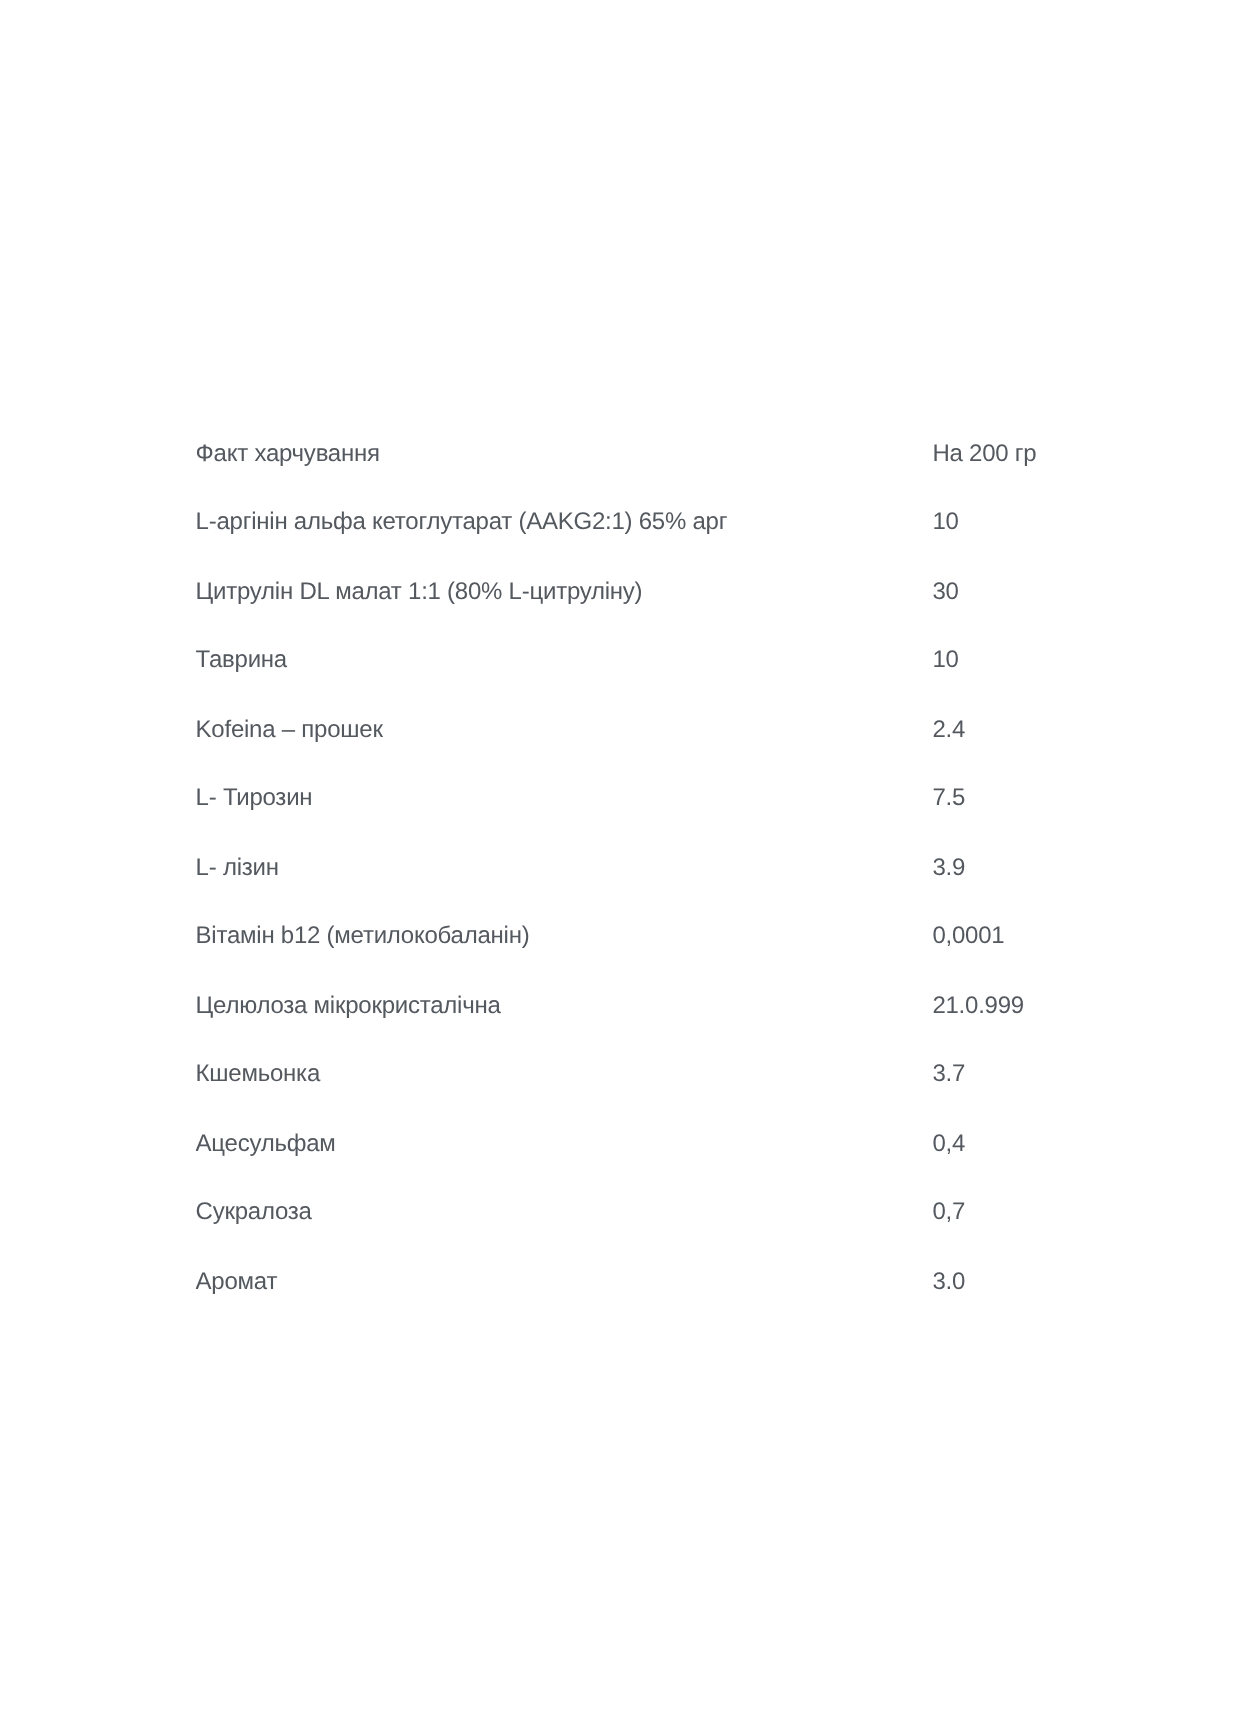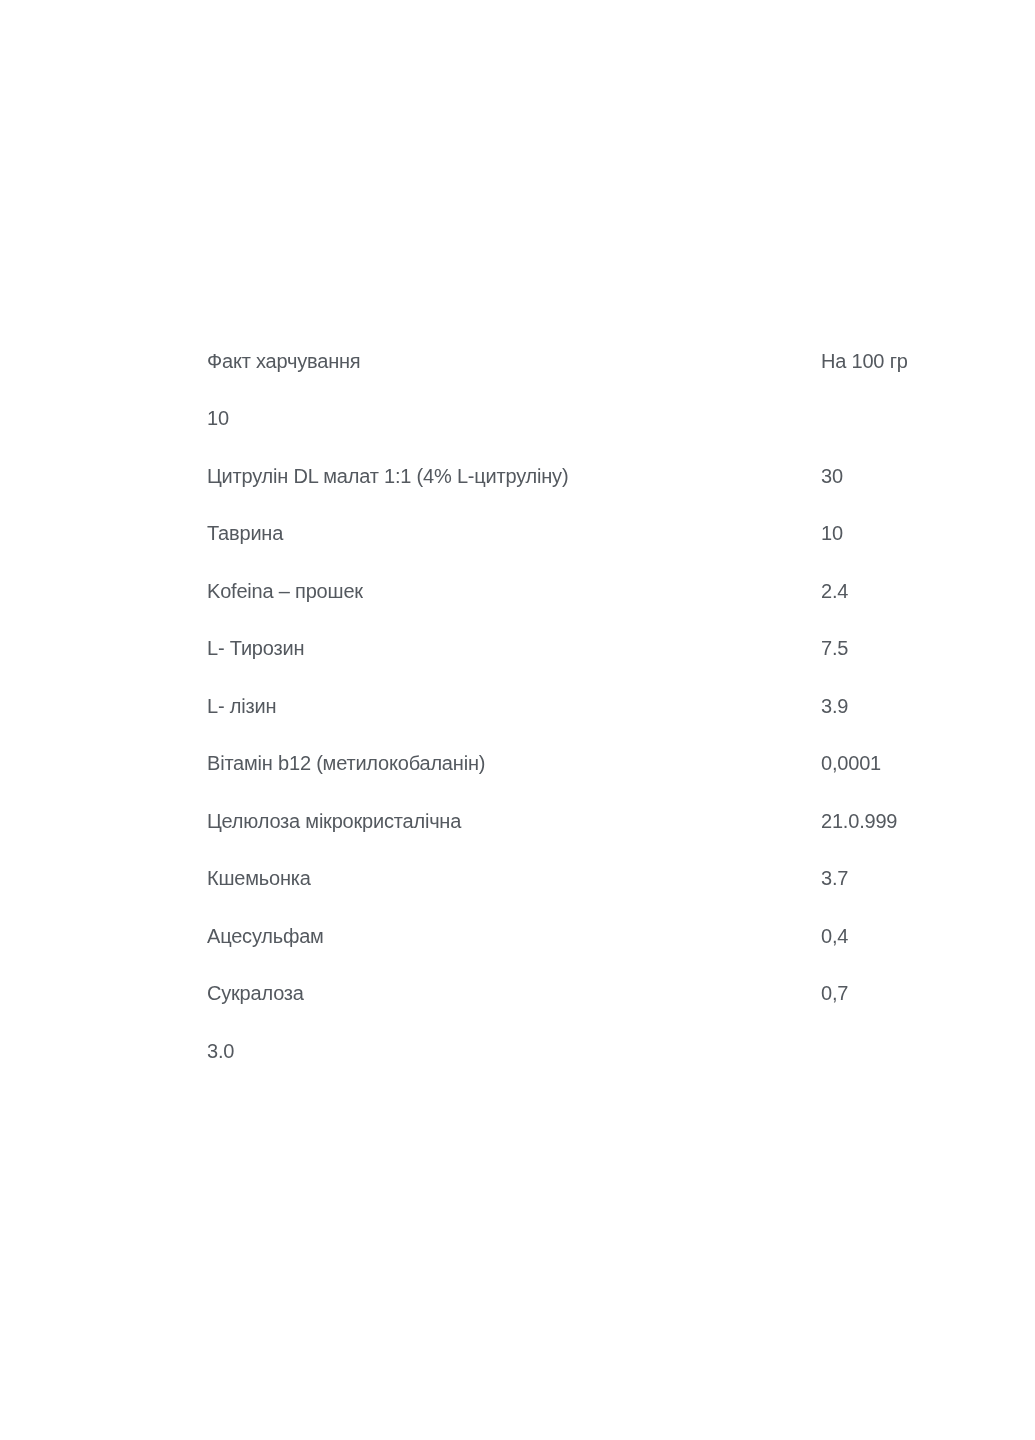--- a/index.html
+++ b/index.html
@@ -20,24 +20,23 @@
     left: 163px;
     top: 332px;
     width: 760px;
     color: #54595f;
     font-size: 20px;
     line-height: 24px;
     letter-spacing: -0.2px;
   }
   .facts-row {
     display: flex;
-    align-items: center;
+    align-items: flex-end;
     height: 57.5px;
     box-sizing: border-box;
-    margin-left: 44px;
   }
   .cell-label {
     flex: 0 0 614px;
     width: 614px;
     padding-right: 10px;
     box-sizing: border-box;
     white-space: nowrap;
     overflow: hidden;
   }
   .cell-value {
@@ -45,28 +44,29 @@
     white-space: nowrap;
   }
 </style>
 </head>
 <body>
 
 <div class="page" style="background: rgb(255, 255, 255);">
   <div class="facts-table" style="color: rgb(84, 89, 95);">
     <div class="facts-row">
       <div class="cell-label">Факт харчування</div>
-      <div class="cell-value">На 100 гр</div>
+      <div class="cell-value">На 200 гр</div>
     </div>
     <div>
         <div class="facts-row">
+    <div class="cell-label">L-аргінін альфа кетоглутарат (AAKG2:1) 65% арг</div>
     <div class="cell-value">10</div>
   </div>
         <div class="facts-row">
-    <div class="cell-label">Цитрулін DL малат 1:1 (4% L-цитруліну)</div>
+    <div class="cell-label">Цитрулін DL малат 1:1 (80% L-цитруліну)</div>
     <div class="cell-value">30</div>
   </div>
         <div class="facts-row">
     <div class="cell-label">Таврина</div>
     <div class="cell-value">10</div>
   </div>
         <div class="facts-row">
     <div class="cell-label">Kofeina – прошек</div>
     <div class="cell-value">2.4</div>
   </div>
@@ -92,17 +92,18 @@
   </div>
         <div class="facts-row">
     <div class="cell-label">Ацесульфам</div>
     <div class="cell-value">0,4</div>
   </div>
         <div class="facts-row">
     <div class="cell-label">Сукралоза</div>
     <div class="cell-value">0,7</div>
   </div>
         <div class="facts-row">
+    <div class="cell-label">Аромат</div>
     <div class="cell-value">3.0</div>
   </div>
       </div>
   </div>
 </div>
 
 </body></html>

